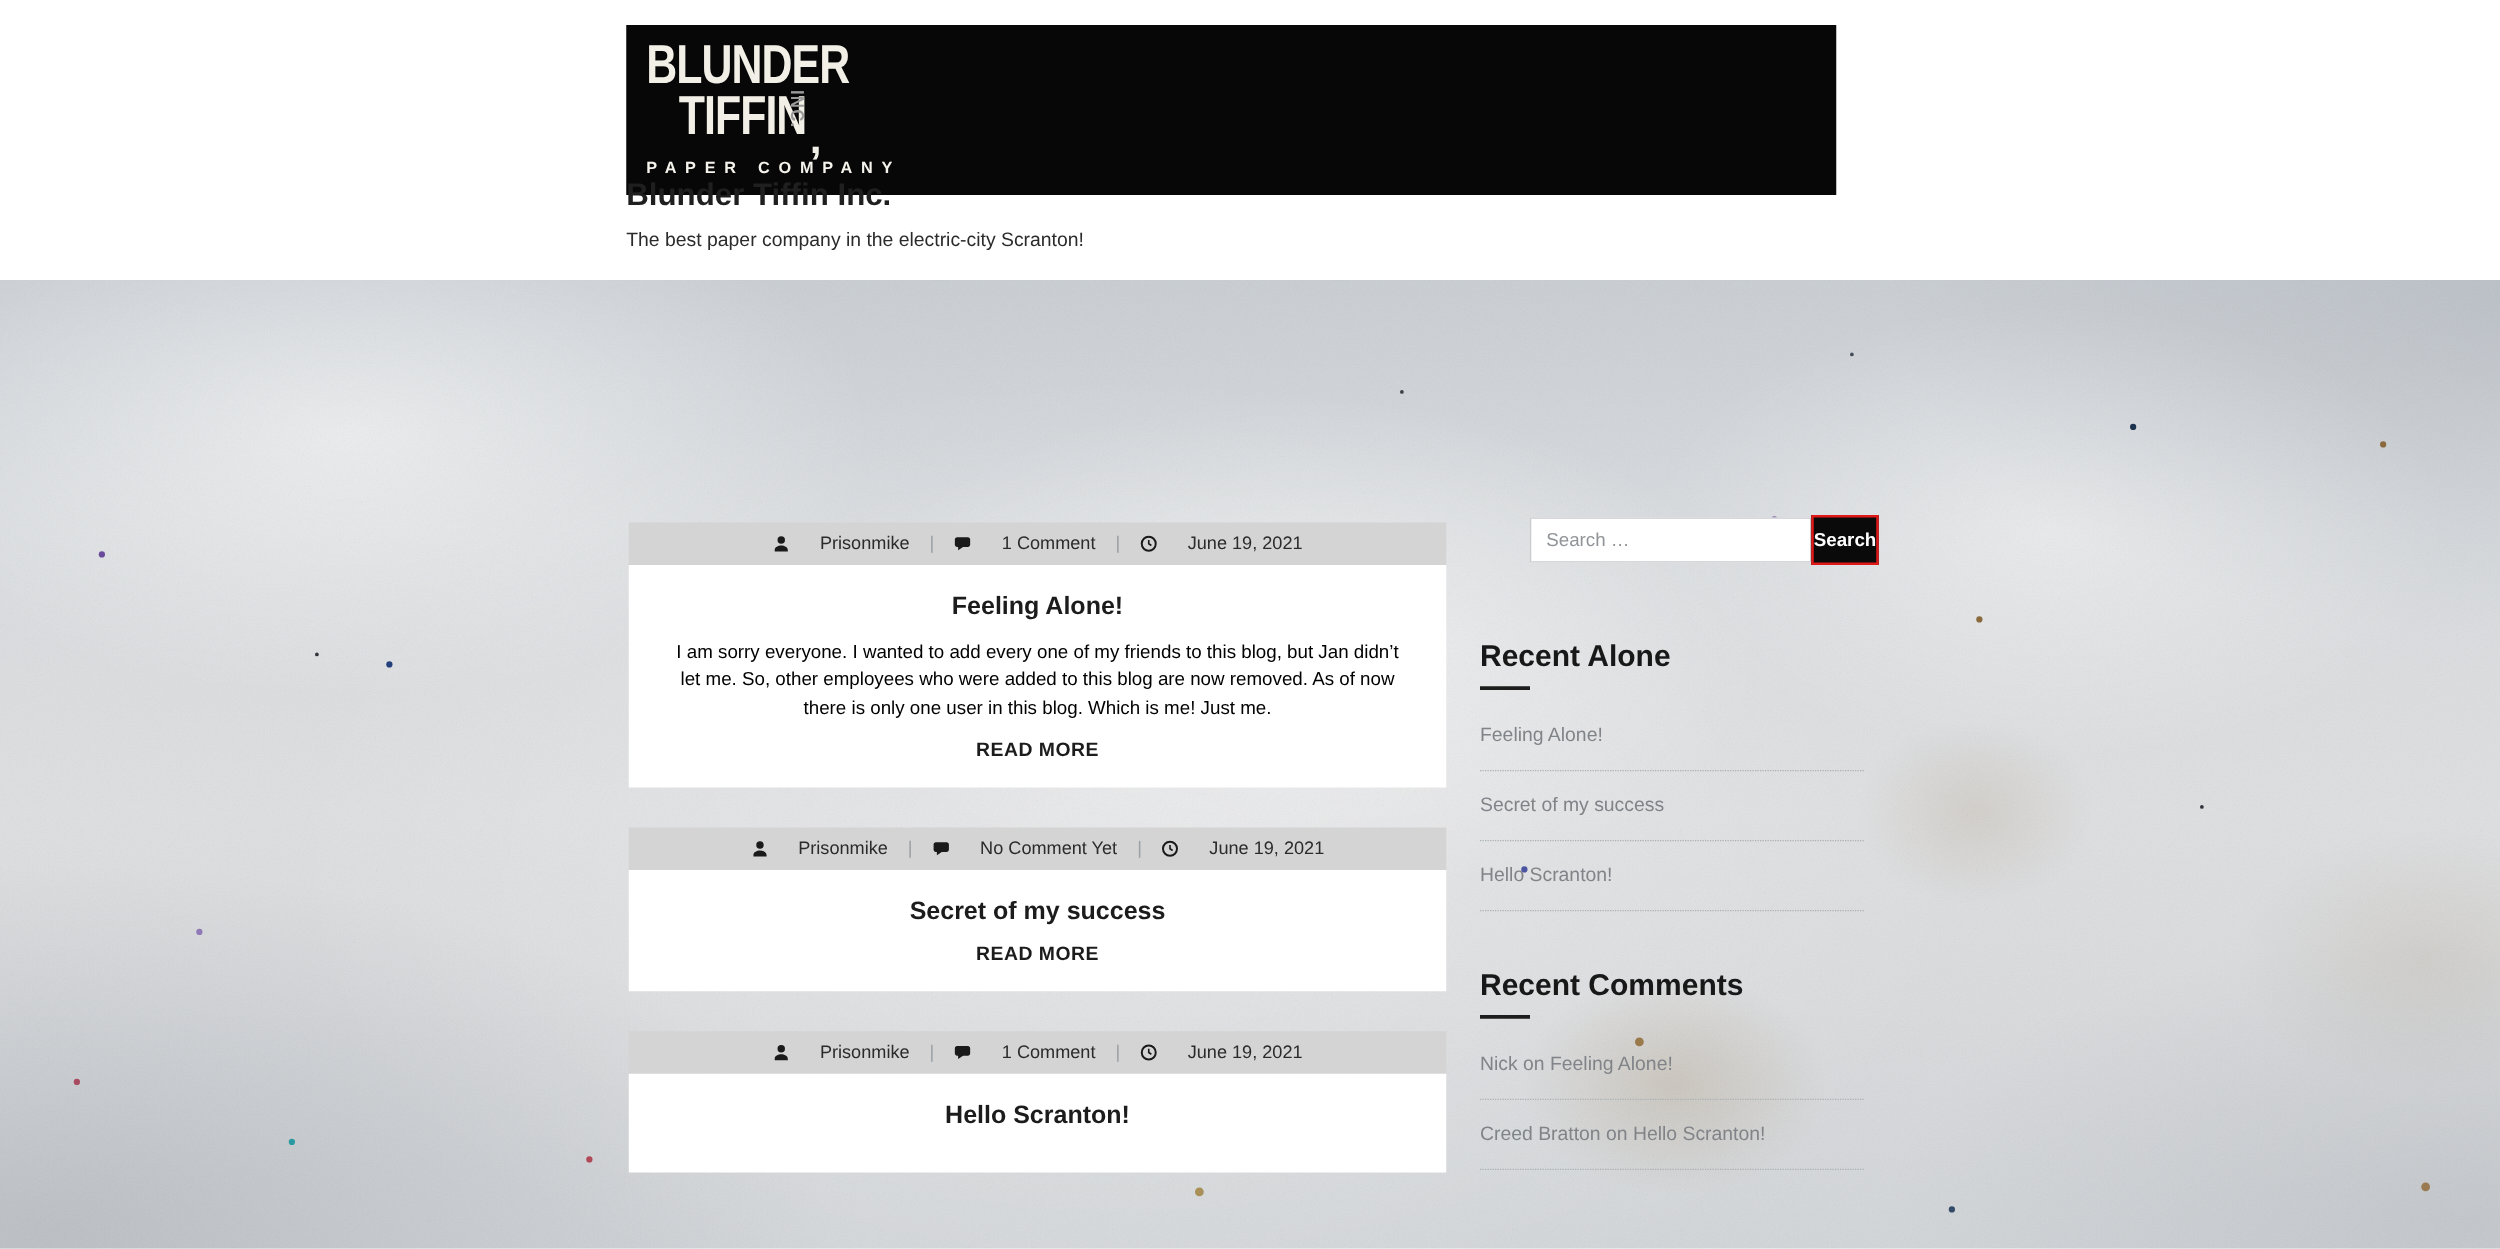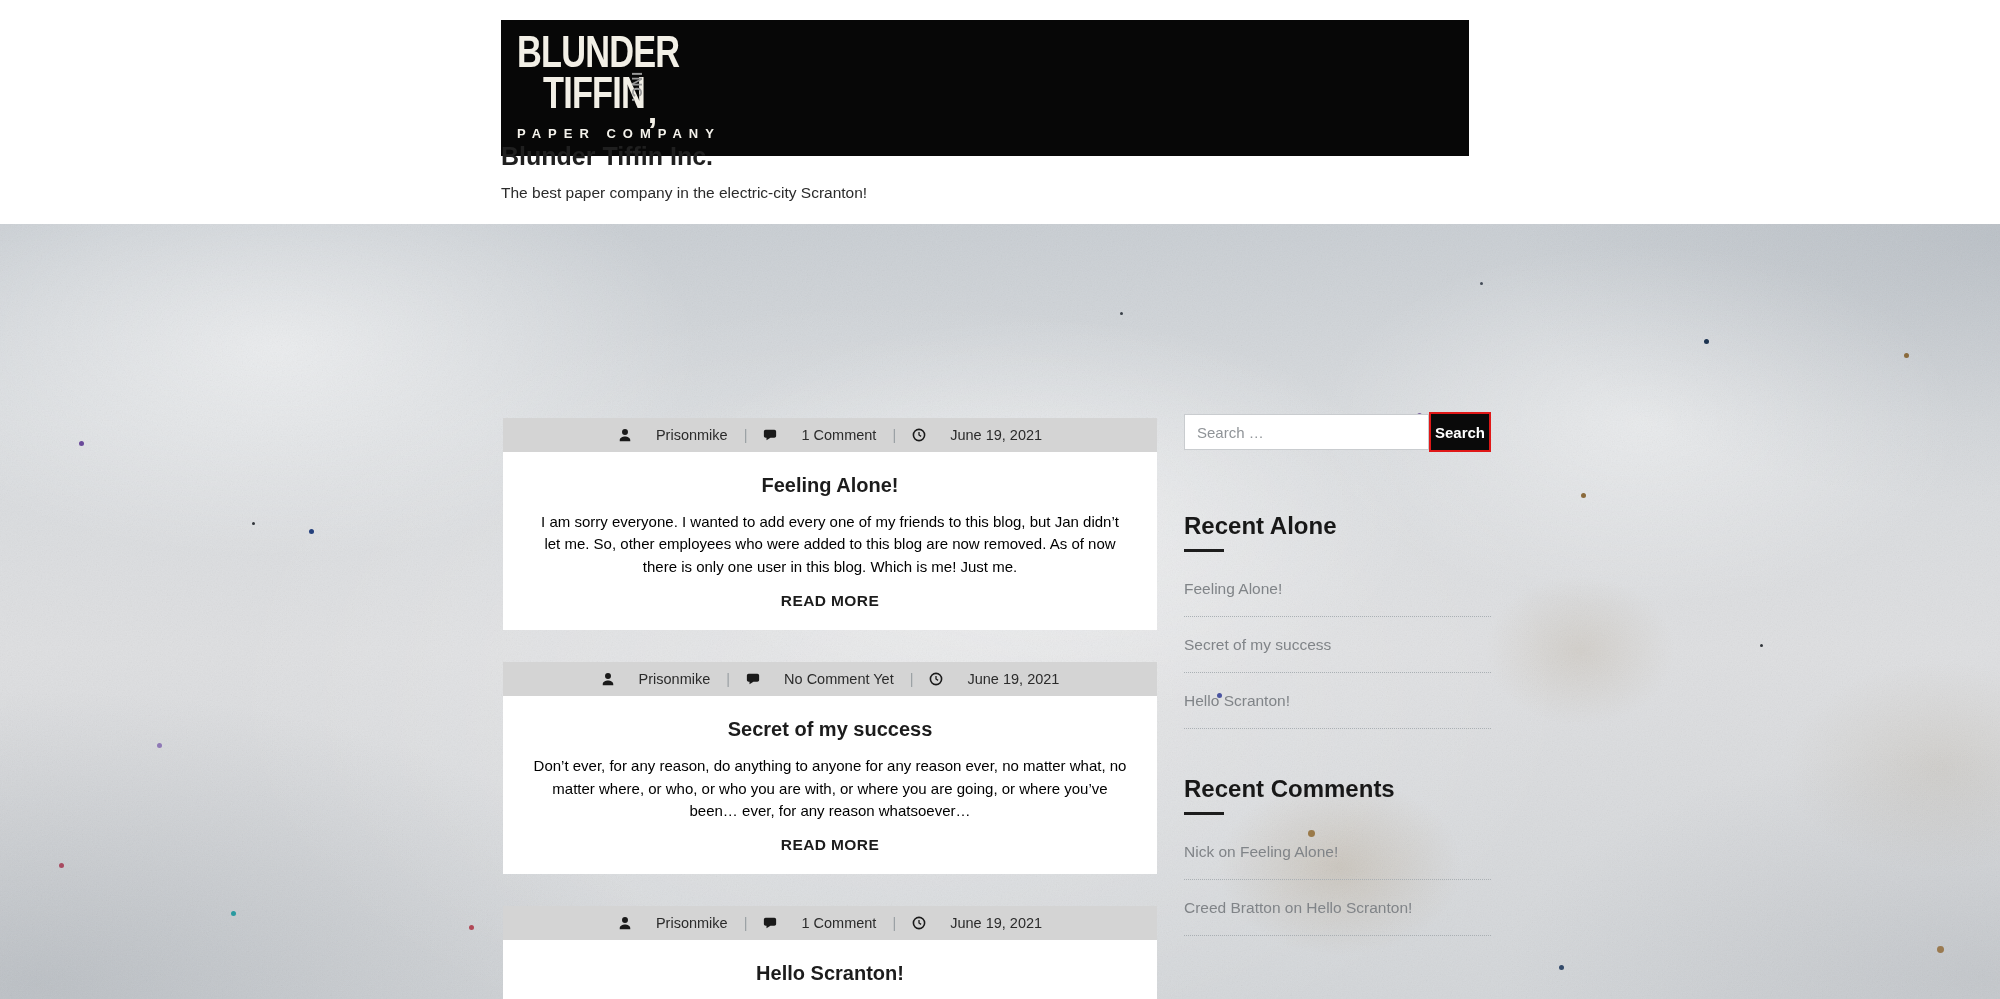--- a/index.html
+++ b/index.html
@@ -79,20 +79,21 @@
   .post-excerpt { font-size:15px; line-height:22.4px; color:#000000; margin-bottom:14px; }
   .read-more { display:inline-block; font-size:15.5px; font-weight:700; letter-spacing:.4px; color:#1c1c1c; }
 
   
   .sidebar { position:absolute; left:1184px; top:412px; width:307px; }
   .search-row { display:flex; align-items:stretch; height:40px; }
   .search-input {
     flex:1; height:36px; margin-top:2px; border:1px solid #c9cccf; background:#ffffff;
     font-size:15px; color:#444; padding:0 12px; outline:none;
     font-family:"Liberation Sans","DejaVu Sans",sans-serif;
+    margin-left:40px;
   }
   .search-input::placeholder { color:#909498; }
   .search-button {
     width:62px; height:40px; background:#0a0a0a; color:#ffffff; font-weight:700; font-size:15px;
     border:2px solid #e01818; cursor:pointer;
     font-family:"Liberation Sans","DejaVu Sans",sans-serif;
   }
   .widget-heading { font-size:24px; font-weight:700; color:#181818; }
   .rp-heading { margin-top:60px; }
   .rc-heading { margin-top:46px; }
@@ -190,21 +191,20 @@
       <span class="meta-item">
         <svg class="meta-icon" viewBox="0 0 16 16">
             <circle cx="8" cy="8" r="6.4" fill="none" stroke="#1a1a1a" stroke-width="1.8"></circle>
             <path d="M8 4.6V8l2.4 1.6" fill="none" stroke="#1a1a1a" stroke-width="1.5"></path>
           </svg>
         <span>June 19, 2021</span>
       </span>
     </div>
     <div class="post-body">
       <h2 class="post-title">Secret of my success</h2>
-      <p class="post-excerpt">Don’t ever, for any reason, do anything to anyone for any reason ever, no matter what, no matter where, or who, or who you are with, or where you are going, or where you’ve been… ever, for any reason whatsoever…</p>
       <a class="read-more">READ MORE</a>
     </div>
   </article>
 
   <article class="post">
     <div class="meta-bar">
       <span class="meta-item">
         <svg class="meta-icon" viewBox="0 0 16 16">
             <path fill="#1a1a1a" d="M8 8a3.4 3.4 0 1 0 0-6.8A3.4 3.4 0 0 0 8 8zm0 1.6c-2.8 0-6 1.5-6 4.1V15h12v-1.3c0-2.6-3.2-4.1-6-4.1z"></path>
           </svg>

